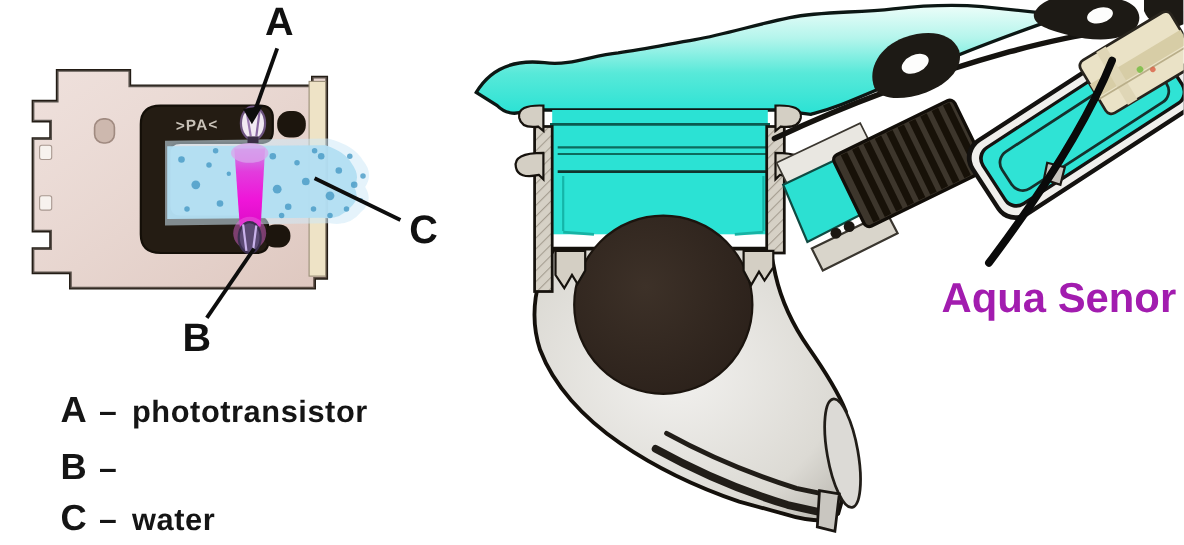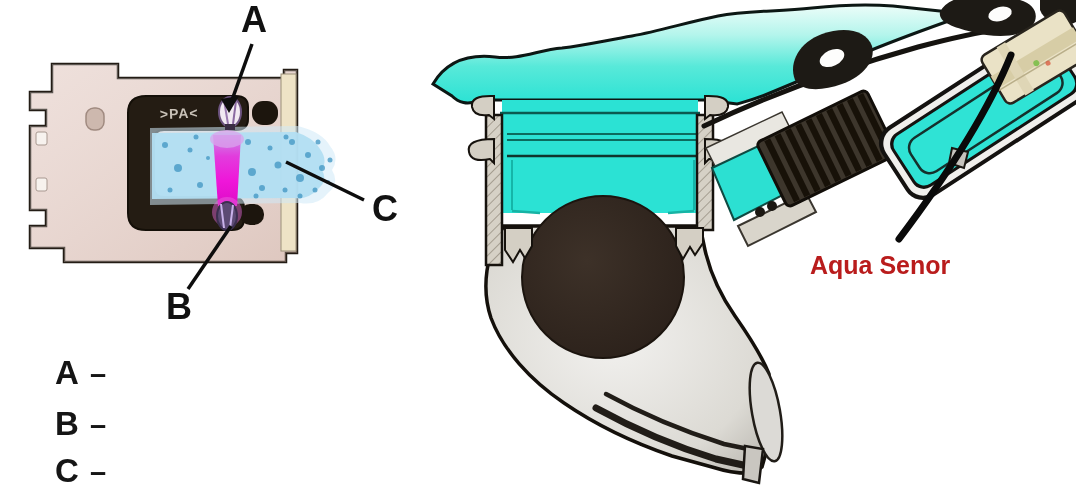--- a/index.html
+++ b/index.html
@@ -5,21 +5,21 @@
   html,body{margin:0;padding:0;background:#ffffff;}
   body{width:1076px;height:495px;position:relative;overflow:hidden;
        font-family:"Liberation Sans", sans-serif;}
   #stage{position:absolute;left:0;top:0;width:1076px;height:495px;}
   svg{position:absolute;left:0;top:0;}
   .callout{position:absolute;font-weight:bold;font-size:36px;color:#111;line-height:1;}
   .legend-row{position:absolute;display:flex;align-items:baseline;color:#151515;}
   .legend-letter{font-weight:bold;font-size:33px;width:35px;line-height:1.1;}
   .legend-dash{font-weight:bold;font-size:29px;width:30px;line-height:1.1;}
   .legend-label{font-weight:bold;font-size:28px;line-height:1.1;letter-spacing:0.5px;}
-  .aqua-label{position:absolute;left:810px;top:252px;font-weight:bold;font-size:25px;color:#b91c1c;line-height:1.1;}
+  .aqua-label{position:absolute;left:856px;top:252px;font-weight:bold;font-size:38px;color:#a21caf;line-height:1.1;}
 </style>
 </head>
 <body>
 
 <div id="stage">
 
 <svg width="1076" height="495" viewBox="0 0 1076 495">
   <defs>
     <linearGradient id="waterGrad" x1="0" y1="0" x2="0" y2="1">
       <stop offset="0" stop-color="#ecfdf9"></stop>
@@ -212,26 +212,28 @@
 </svg>
 
 <div class="callout" style="left:241px;top:2px;">A</div>
 <div class="callout" style="left:166px;top:289px;">B</div>
 <div class="callout" style="left:372px;top:191px;">C</div>
 
 <div>
   <div class="legend-row" style="left:55px;top:355px;">
     <span class="legend-letter">A</span>
     <span class="legend-dash">–</span>
+    <span class="legend-label">phototransistor</span>
   </div>
   <div class="legend-row" style="left:55px;top:406px;">
     <span class="legend-letter">B</span>
     <span class="legend-dash">–</span>
   </div>
   <div class="legend-row" style="left:55px;top:453px;">
     <span class="legend-letter">C</span>
     <span class="legend-dash">–</span>
+    <span class="legend-label">water</span>
   </div>
 </div>
 
 <div class="aqua-label">Aqua Senor</div>
 
 </div>
 
 </body></html>

